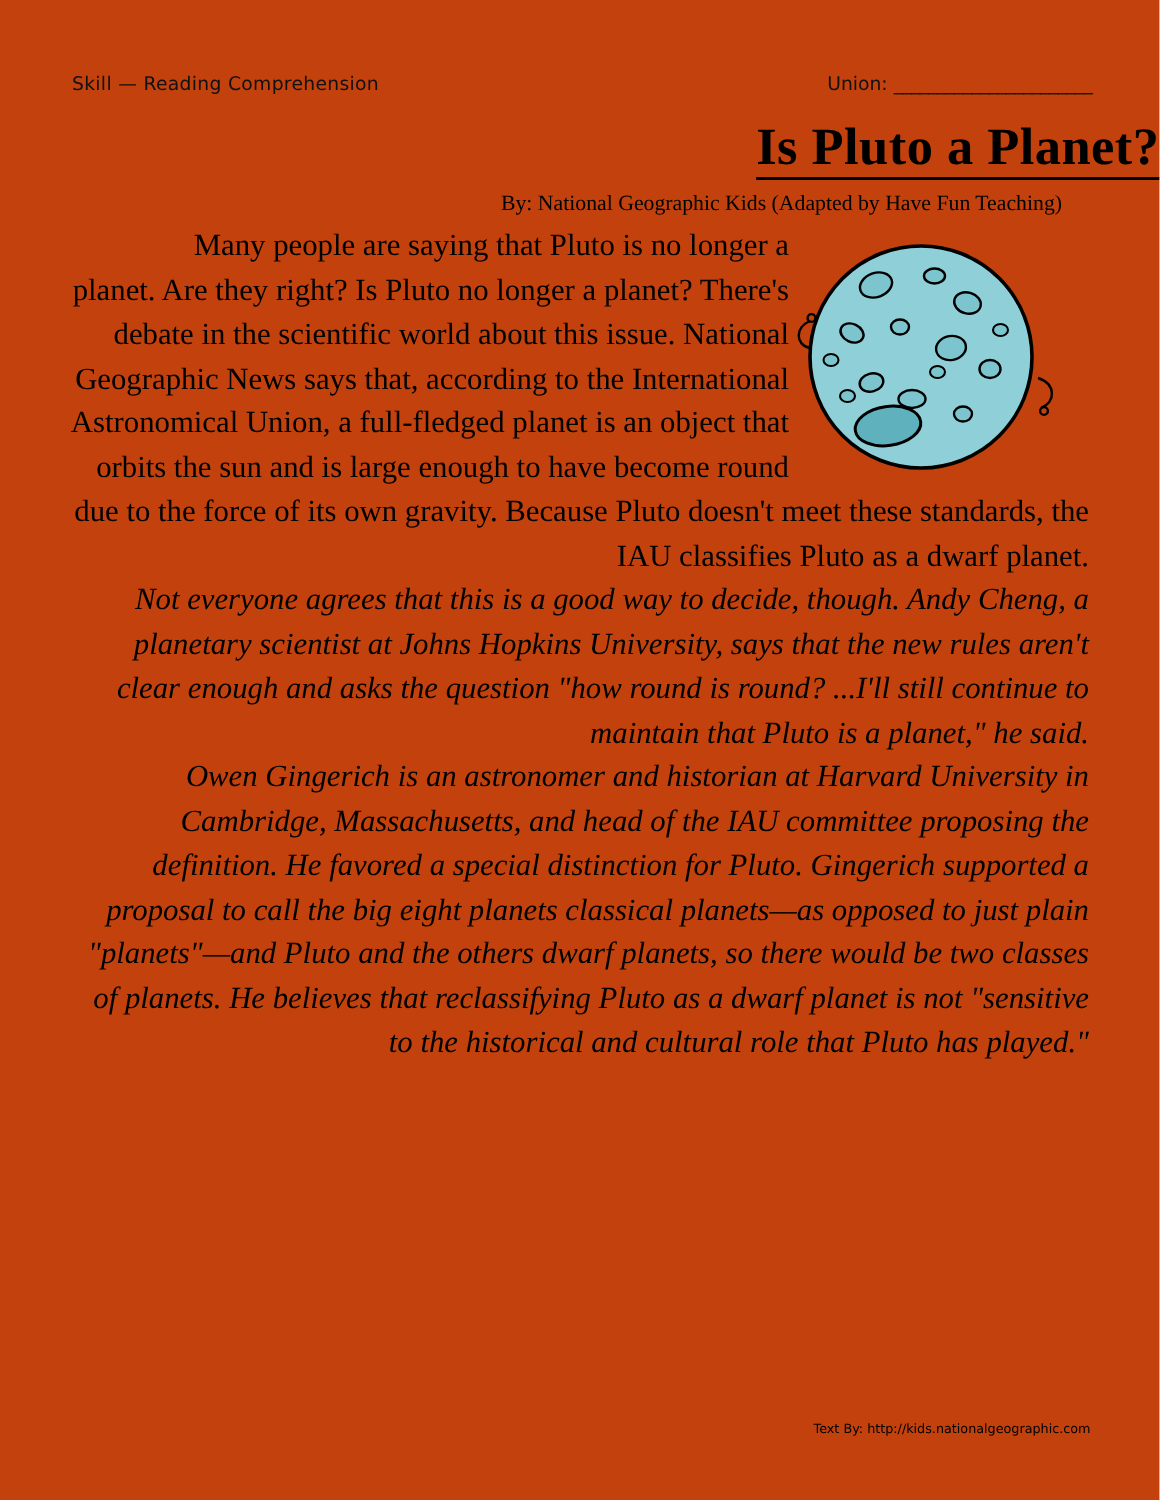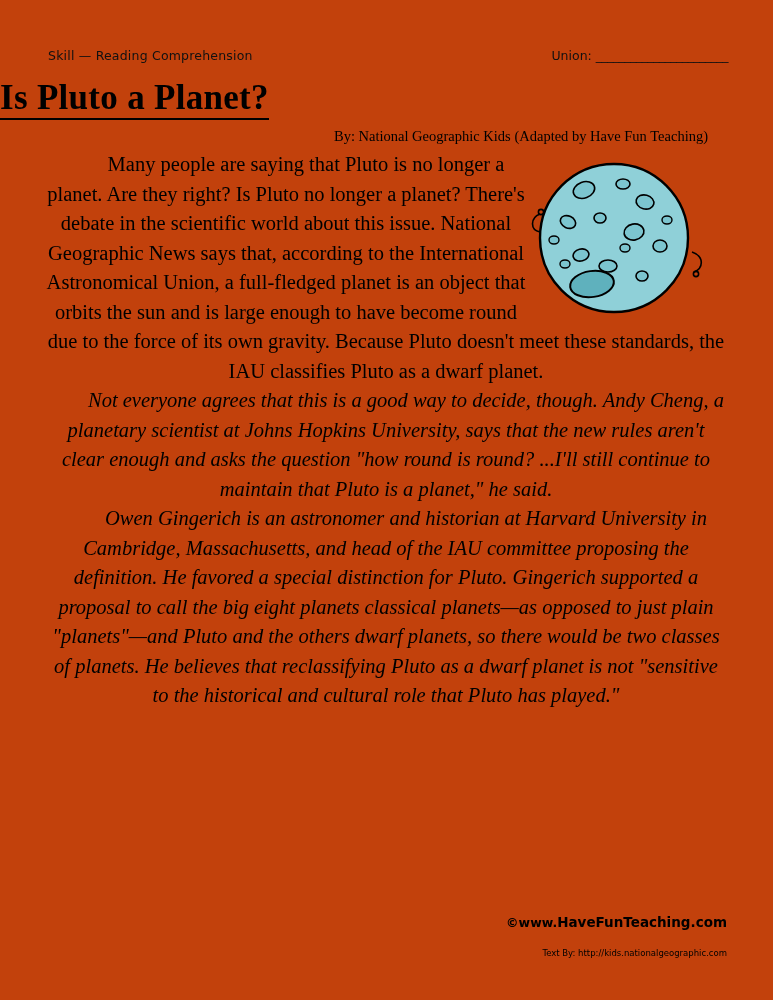--- a/index.html
+++ b/index.html
@@ -47,21 +47,21 @@
   .header .nameline .rule {
     letter-spacing: -0.5px;
   }
 
   
   .title {
     position: absolute;
     left: 0;
     top: 78px;
     width: 773px;
-    text-align: left;
+    text-align: right;
     font-family: "Liberation Serif", serif;
     font-weight: bold;
     font-size: 35px;
     letter-spacing: 0.3px;
   }
   .title span {
     border-bottom: 2px solid #000;
     padding-bottom: 1px;
   }
 
@@ -76,21 +76,21 @@
   }
 
   
   .body {
     position: absolute;
     left: 46px;
     top: 150px;
     width: 680px;
     font-size: 20.5px;
     line-height: 29.5px;
-    text-align: center;
+    text-align: right;
   }
   .body p {
     margin: 0 0 0 0;
     text-indent: 40px;
   }
   .body p + p {
     margin-top: 0px;
     font-style: italic;
   }
 
@@ -178,17 +178,16 @@
   </div>
 
   <div class="body">
     <div class="float-shape"></div>
     <p>Many people are saying that Pluto is no longer a planet. Are they right? Is Pluto no longer a planet? There's debate in the scientific world about this issue. National Geographic News says that, according to the International Astronomical Union, a full-fledged planet is an object that orbits the sun and is large enough to have become round due to the force of its own gravity. Because Pluto doesn't meet these standards, the IAU classifies Pluto as a dwarf planet.</p>
     <p>Not everyone agrees that this is a good way to decide, though. Andy Cheng, a planetary scientist at Johns Hopkins University, says that the new rules aren't clear enough and asks the question "how round is round? ...I'll still continue to maintain that Pluto is a planet," he said.</p>
     <p>Owen Gingerich is an astronomer and historian at Harvard University in Cambridge, Massachusetts, and head of the IAU committee proposing the definition. He favored a special distinction for Pluto. Gingerich supported a proposal to call the big eight planets classical planets—as opposed to just plain "planets"—and Pluto and the others dwarf planets, so there would be two classes of planets. He believes that reclassifying Pluto as a dwarf planet is not "sensitive to the historical and cultural role that Pluto has played."</p>
   </div>
 
   <div class="footer">
-    <div class="site"><span>©www.</span><span class="big">HaveFunTeaching.com</span></div>
     <div class="src">Text By: http://kids.nationalgeographic.com</div>
   </div>
 
 </div>
 
 </body></html>

